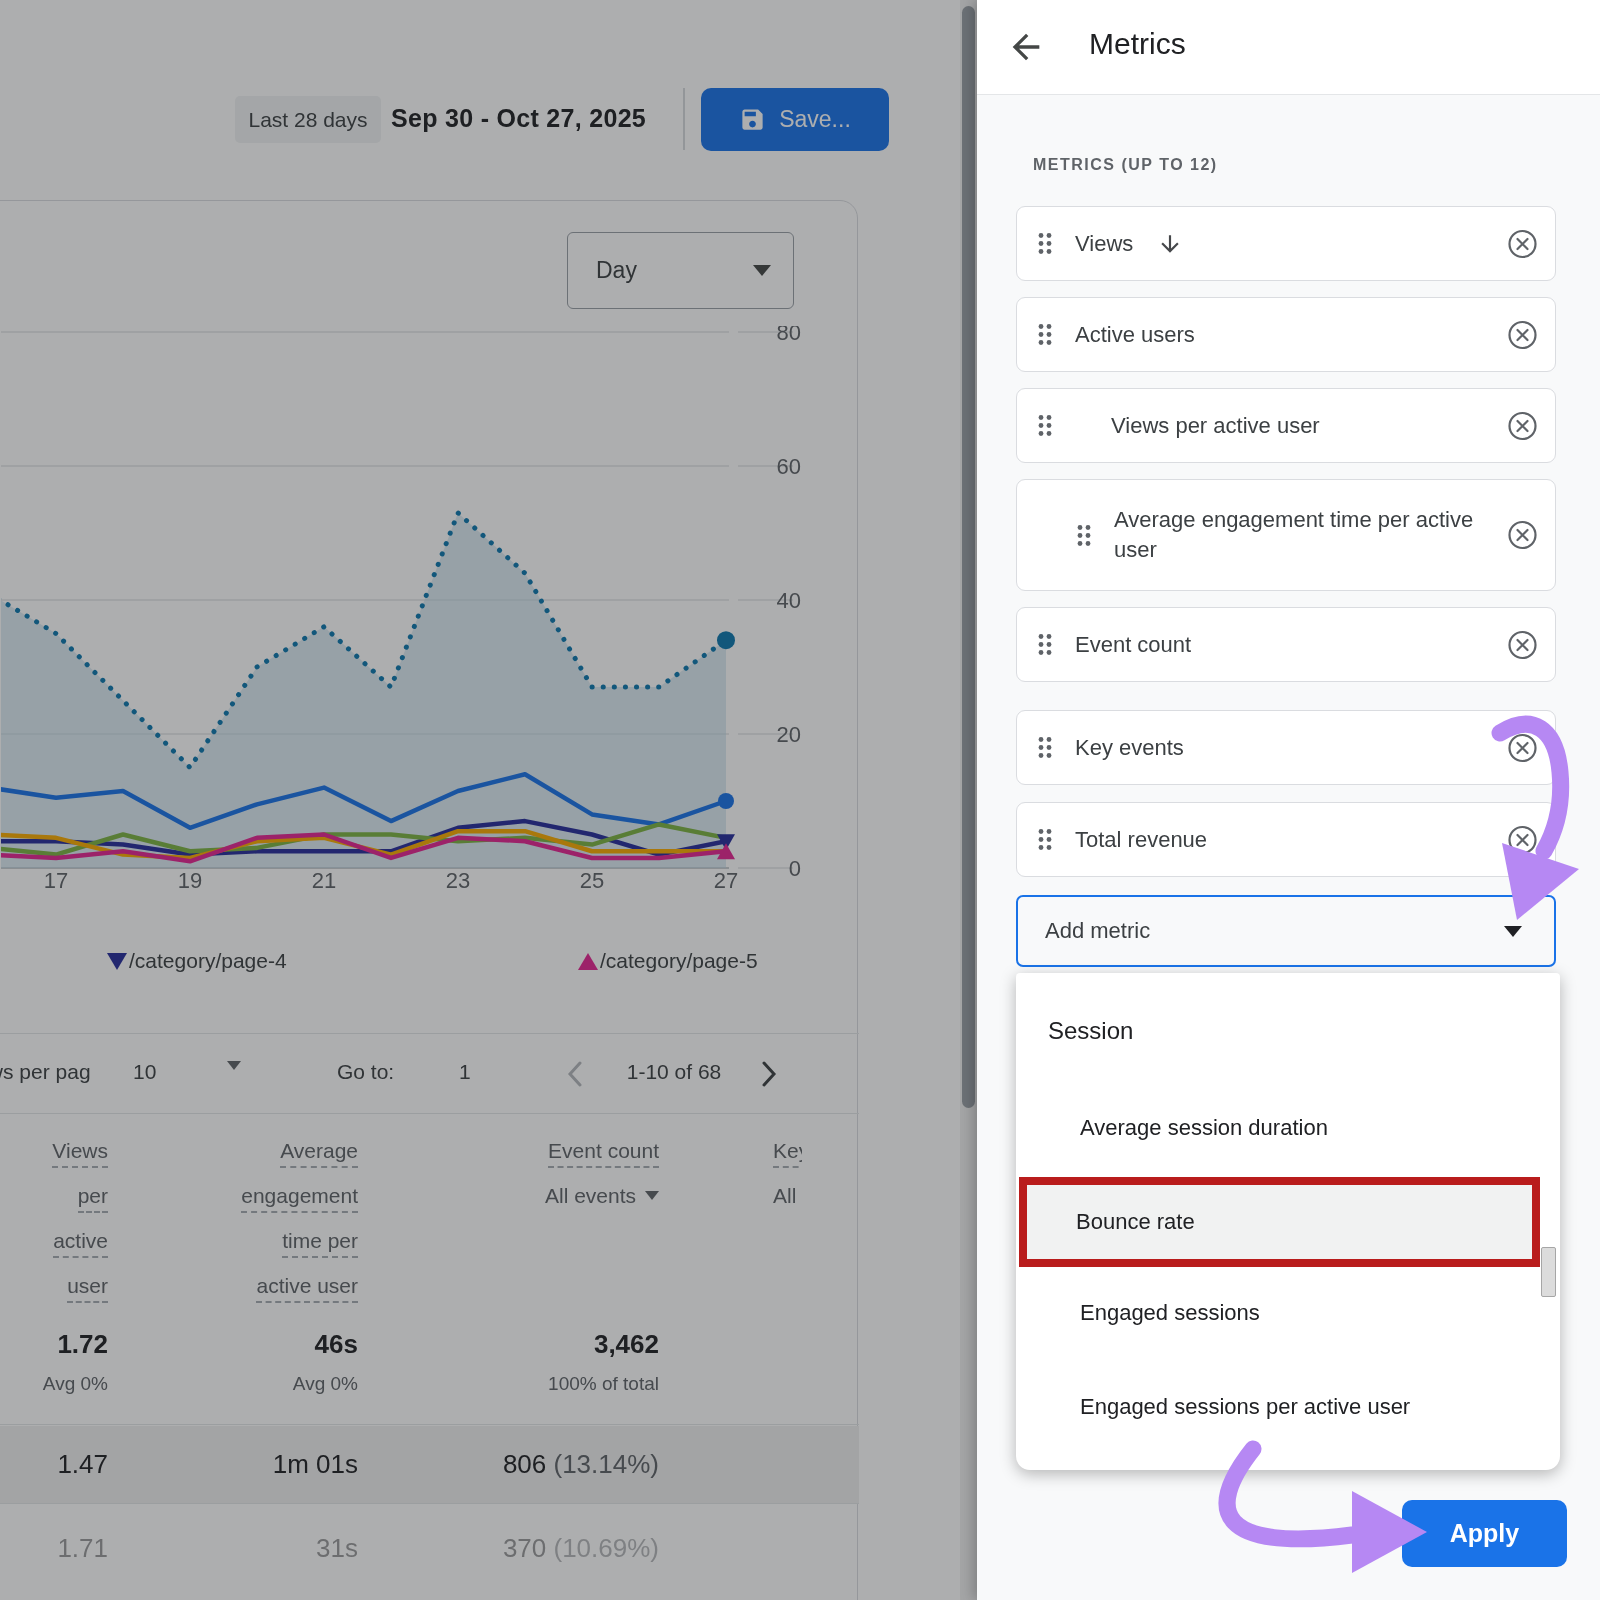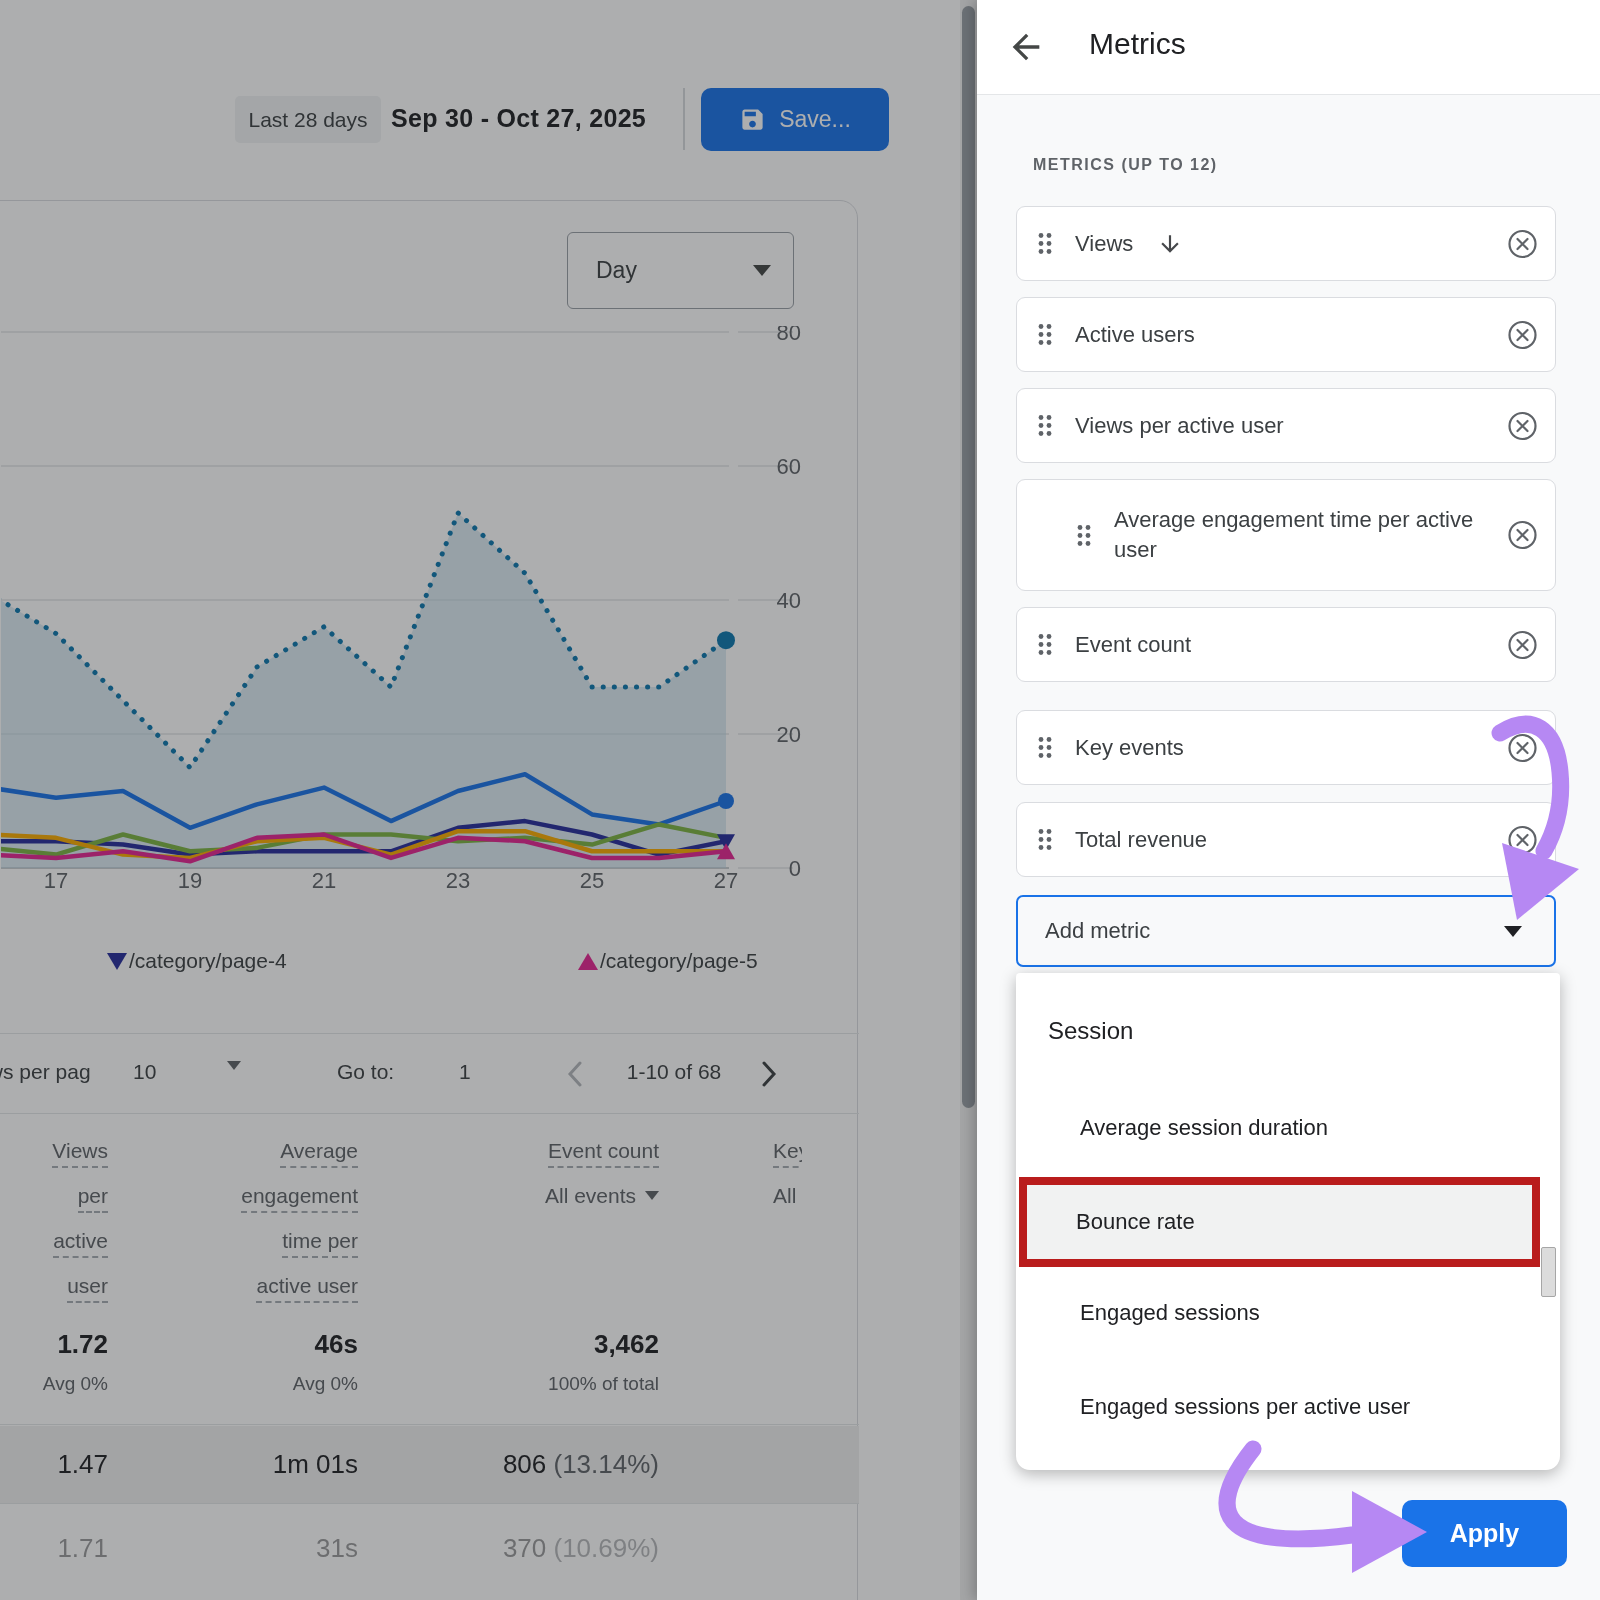--- a/index.html
+++ b/index.html
@@ -291,21 +291,21 @@
             <circle cx="12" cy="20.5" r="2.4"></circle>
           </g>
         </svg>
       <span class="clabel">Active users</span>
       <svg class="xbtn" viewBox="0 0 31 31">
           <circle cx="15.5" cy="15.5" r="13" fill="none" stroke="#5f6368" stroke-width="2.2"></circle>
           <path d="M10.5 10.5 L20.5 20.5 M20.5 10.5 L10.5 20.5" stroke="#5f6368" stroke-width="2.2" stroke-linecap="round"></path>
         </svg>
     </div>
 
-    <div class="chip" style="top: 388px;">
+    <div class="chip" style="top: 388px; gap: 36px;">
       <svg class="handle" width="16" height="25" viewBox="0 0 16 25">
           <g fill="#5f6368">
             <circle cx="4" cy="4.5" r="2.4"></circle>
             <circle cx="12" cy="4.5" r="2.4"></circle>
             <circle cx="4" cy="12.5" r="2.4"></circle>
             <circle cx="12" cy="12.5" r="2.4"></circle>
             <circle cx="4" cy="20.5" r="2.4"></circle>
             <circle cx="12" cy="20.5" r="2.4"></circle>
           </g>
         </svg>

